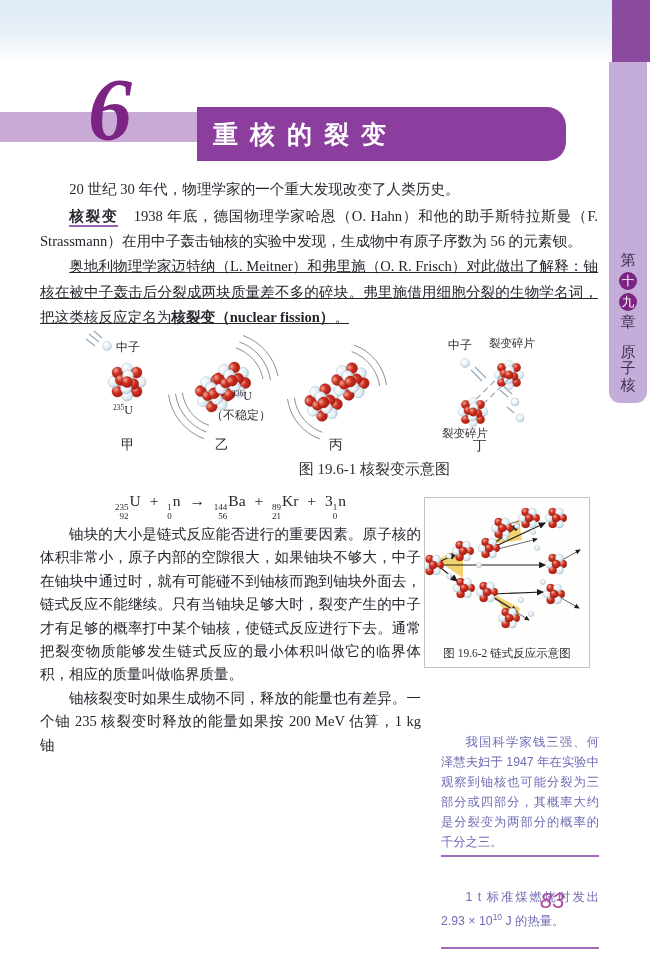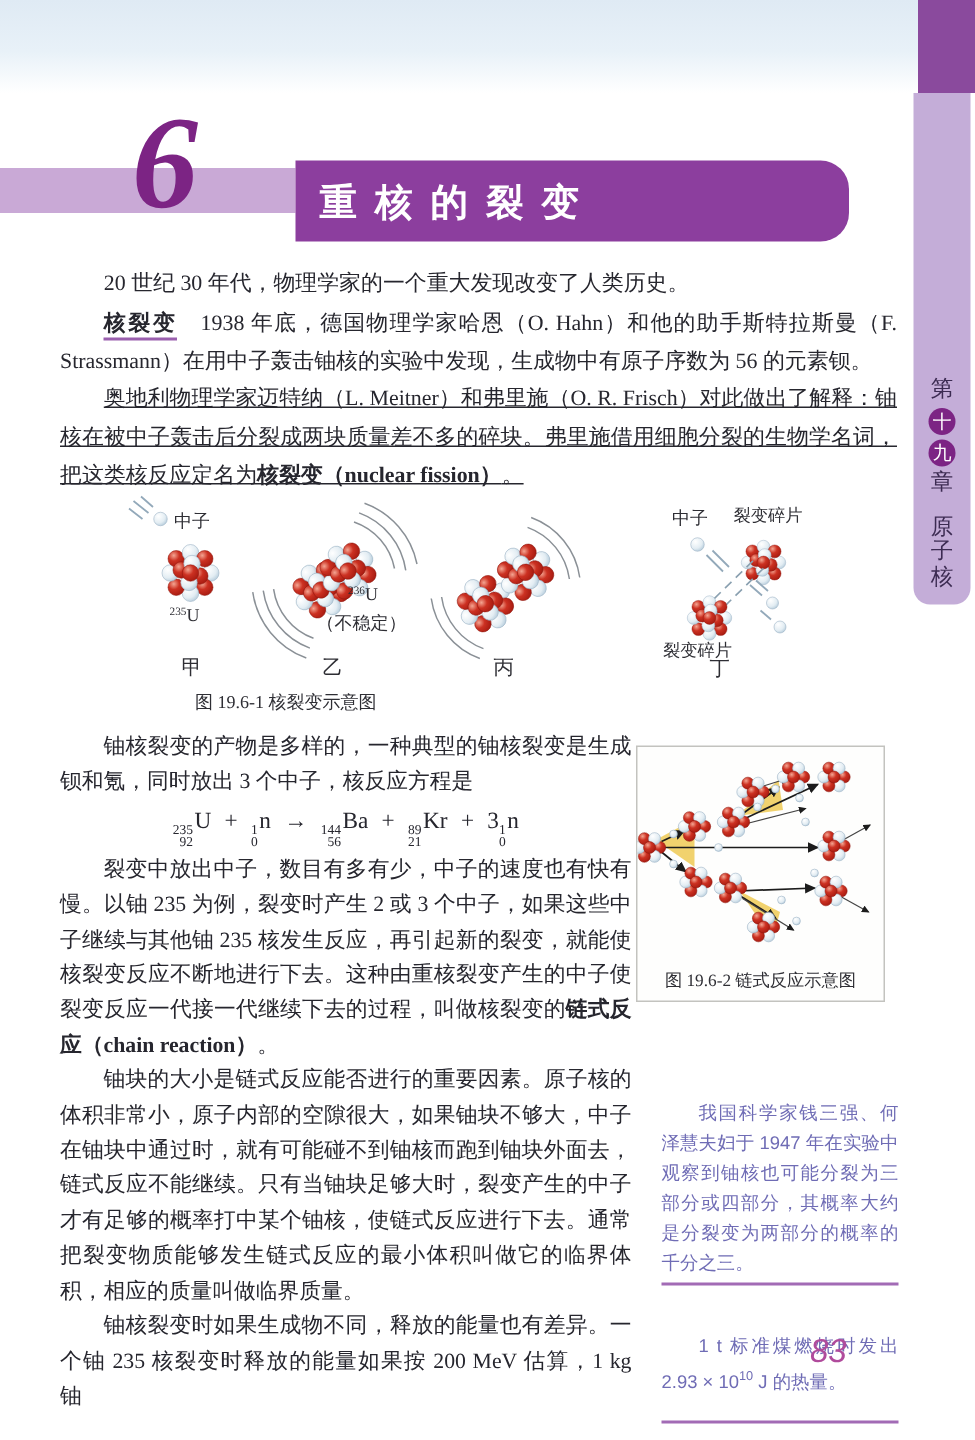--- a/index.html
+++ b/index.html
@@ -34,21 +34,21 @@
   .b{font-weight:bold;}
   .kw{font-weight:bold;border-bottom:2.5px solid #9a5fae;padding-bottom:1px;letter-spacing:1px;}
   .narrow-col{position:absolute;left:40px;top:487px;width:381px;font-size:14.5px;line-height:23.4px;}
   .equation{text-indent:0;text-align:center;font-size:15.5px;padding:2px 0 3px 0;white-space:nowrap;}
   .nuc{display:inline-flex;flex-direction:column;align-items:flex-end;vertical-align:-4px;
        font-size:9px;line-height:8.5px;font-style:normal;margin-right:1px;}
   .nuc i{font-style:normal;}
   .eq-op{margin:0 5px;}
   
   .fig1{position:absolute;left:45px;top:330px;width:545px;height:132px;}
-  .fig1-caption{position:absolute;left:130px;top:460px;width:320px;text-align:left;font-size:12px;color:#2e2e34;}
+  .fig1-caption{position:absolute;left:130px;top:460px;width:320px;text-align:right;font-size:15px;color:#2e2e34;}
   .fig2-box{position:absolute;left:424px;top:497px;width:166px;height:171px;background:#fefefd;
             border:1px solid #c3c3bf;box-sizing:border-box;}
   .fig2-caption{position:absolute;left:0;bottom:6px;width:100%;text-align:center;font-size:11.5px;color:#2e2e34;white-space:nowrap;}
   
   .side-notes{position:absolute;left:441px;top:732px;width:158px;
               font-family:"Liberation Sans","DejaVu Sans",sans-serif;}
   .note{color:var(--c-note_text,#6f6cb5);font-size:12.3px;line-height:20px;text-align:justify;text-indent:2em;}
   .note-rule{border-bottom:2.5px solid #a26bb5;margin-top:3px;}
   .note2{margin-top:30px;}
   .note sup{font-size:8.5px;}
@@ -183,21 +183,20 @@
     <path class="trail" d="M455,60 L463,67 M459,57 L467,64"></path>
     <circle class="bW" cx="470" cy="72" r="4"></circle>
     <path class="trail" d="M462,77 L469,83"></path>
     <circle class="bW" cx="475" cy="88" r="4"></circle>
     <text x="397" y="107" font-size="11.5">裂变碎片</text>
     <text x="428" y="120" font-size="13.5">丁</text>
   </svg>
   <div class="fig1-caption">图 19.6-1  核裂变示意图</div>
 
   <div class="narrow-col">
-    <p class="para" style="margin:0;">铀核裂变的产物是多样的，一种典型的铀核裂变是生成钡和氪，同时放出 3 个中子，核反应方程是</p>
     <div class="equation">
       <span class="nuc">
           <i>235</i>
           <i>92</i>
         </span><span>U</span>
       <span class="eq-op">+</span>
       <span class="nuc">
           <i>1</i>
           <i>0</i>
         </span><span>n</span>
@@ -210,21 +209,20 @@
       <span class="nuc">
           <i>89</i>
           <i>21</i>
         </span><span>Kr</span>
       <span class="eq-op">+</span>
       <span>3</span><span class="nuc">
           <i>1</i>
           <i>0</i>
         </span><span>n</span>
     </div>
-    <p class="para" style="margin:0;"><span>裂变中放出中子，数目有多有少，中子的速度也有快有慢。以铀 235 为例，裂变时产生 2 或 3 个中子，如果这些中子继续与其他铀 235 核发生反应，再引起新的裂变，就能使核裂变反应不断地进行下去。这种由重核裂变产生的中子使裂变反应一代接一代继续下去的过程，叫做核裂变的</span><span class="b">链式反应（chain reaction）</span><span>。</span></p>
     <p class="para" style="margin:0;">铀块的大小是链式反应能否进行的重要因素。原子核的体积非常小，原子内部的空隙很大，如果铀块不够大，中子在铀块中通过时，就有可能碰不到铀核而跑到铀块外面去，链式反应不能继续。只有当铀块足够大时，裂变产生的中子才有足够的概率打中某个铀核，使链式反应进行下去。通常把裂变物质能够发生链式反应的最小体积叫做它的临界体积，相应的质量叫做临界质量。</p>
     <p class="para" style="margin:0;">铀核裂变时如果生成物不同，释放的能量也有差异。一个铀 235 核裂变时释放的能量如果按 200 MeV 估算，1 kg 铀</p>
   </div>
 
   <div class="fig2-box">
     <svg width="164" height="142" viewBox="0 0 164 142">
       <path class="wedge" d="M12,62 L38,48 L38,80 Z"></path>
       <path class="wedge" d="M66,46 L94,22 L97,42 Z"></path>
       <path class="wedge" d="M68,96 L95,110 L90,128 Z"></path>
       <path class="aro" marker-end="url(#ah)" d="M16,63 L31,56"></path>

